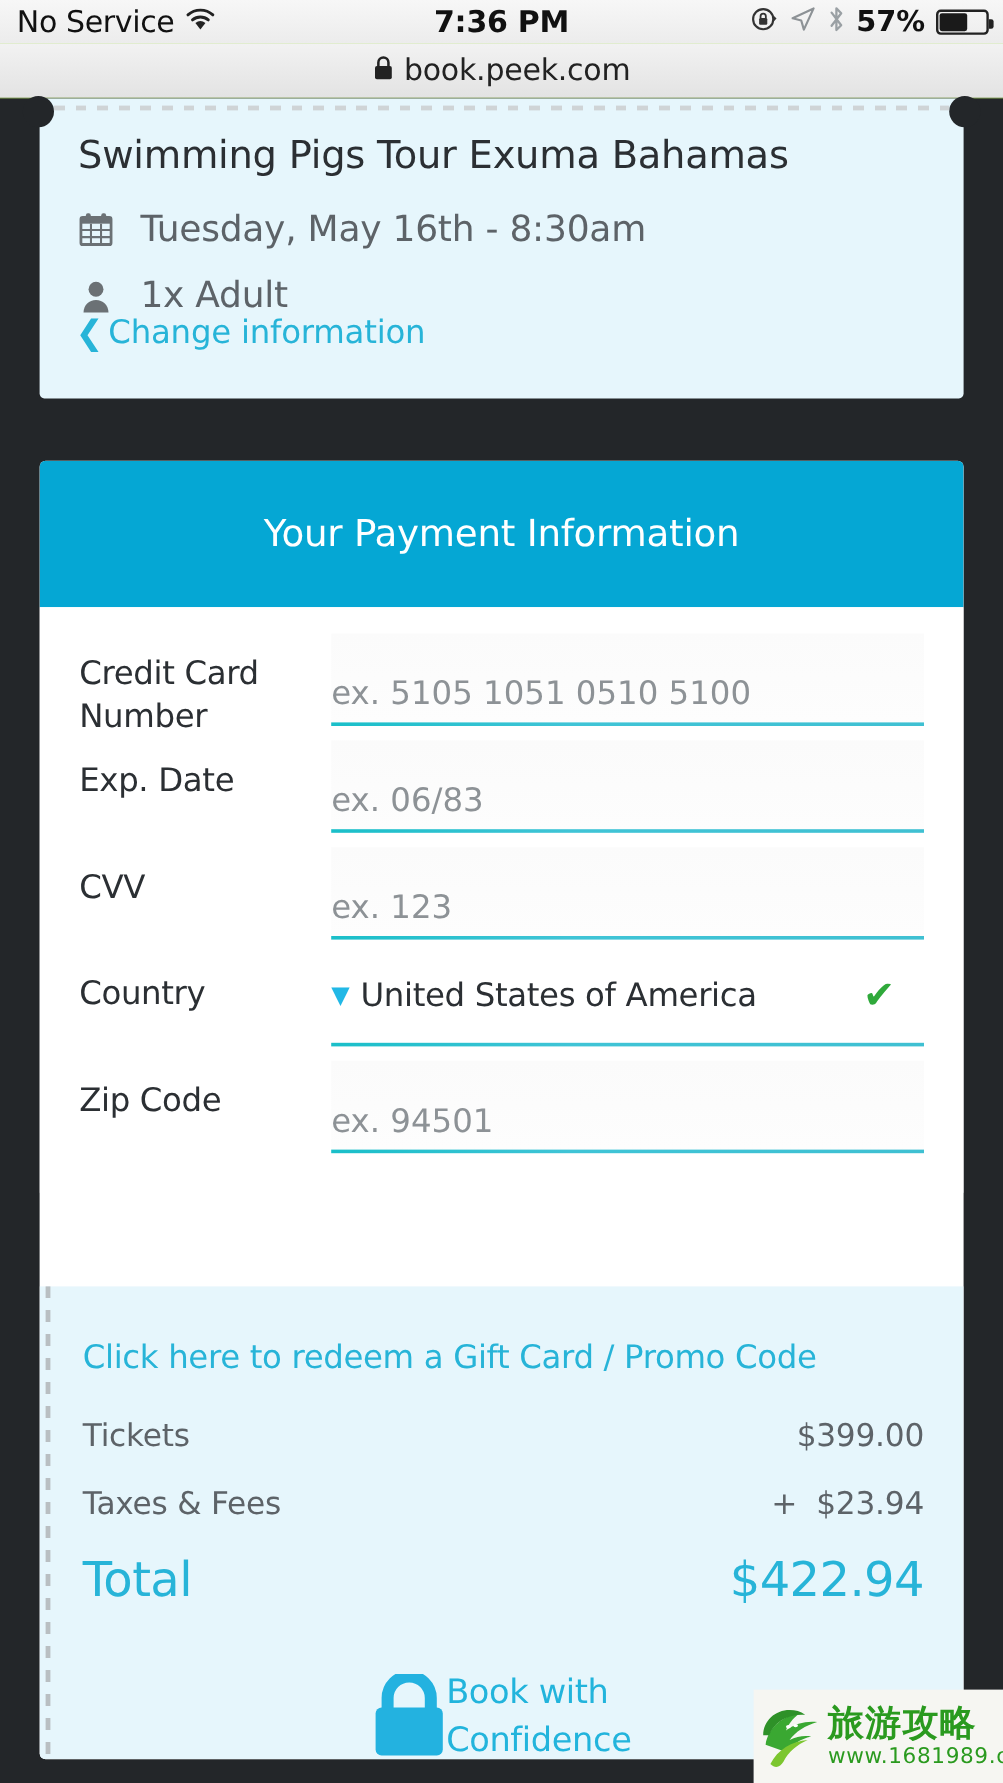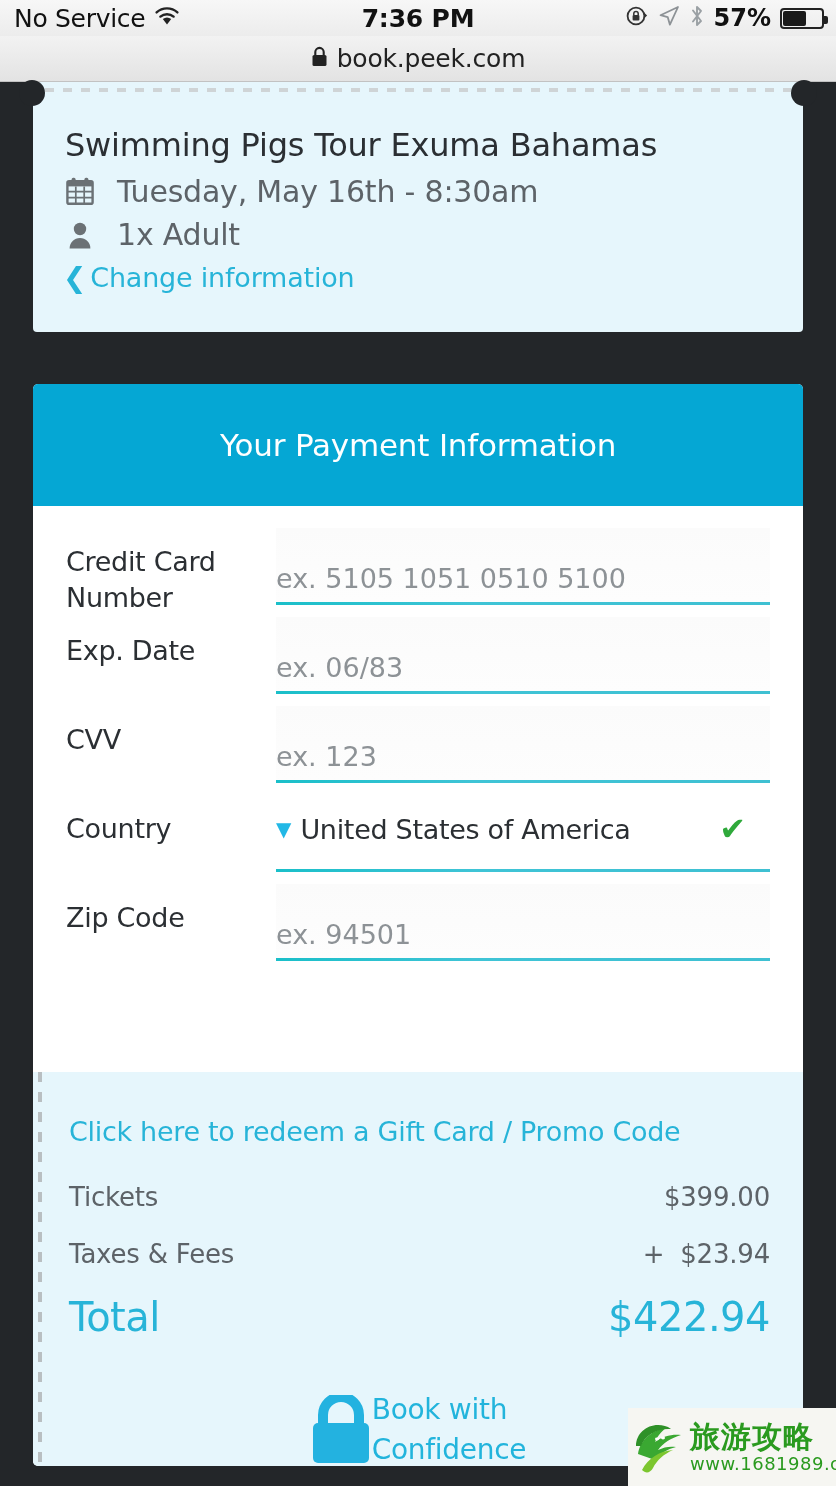--- a/index.html
+++ b/index.html
@@ -56,28 +56,28 @@
     background-image: repeating-linear-gradient(to right, #cfd4d6 0 9px, transparent 9px 18px);
   }
   .notch {
     position: absolute; top: -2px; width: 26px; height: 26px; border-radius: 50%;
     background: #232629;
   }
   .notch.left { left: -14px; }
   .notch.right { right: -14px; }
   .ticket-title {
     position: absolute; top: 28px; left: 32px; right: 20px;
-    font-size: 32px; color: #2b2f33; font-weight: 400; letter-spacing: -0.2px; margin-top: 16px;
+    font-size: 32px; color: #2b2f33; font-weight: 400; letter-spacing: -0.2px;
   }
   .ticket-row {
     position: absolute; left: 32px; display: flex; align-items: center; gap: 22px;
     font-size: 30px; color: #5d6368; letter-spacing: -0.2px;
   }
   .ticket-row.date { top: 92px; }
-  .ticket-row.guests { top: 135px; }
+  .ticket-row.guests { top: 147px; }
   .ticket-icon { width: 30px; display: flex; justify-content: center; }
   .change-link {
     position: absolute; left: 30px; top: 180px;
     display: flex; align-items: center; gap: 4px;
     font-size: 27px; color: #27b4d8; letter-spacing: -0.2px; cursor: pointer;
   }
   .chev { font-size: 28px; font-weight: 700; line-height: 1; color: #27b4d8; }
 
   
   .paycard {

